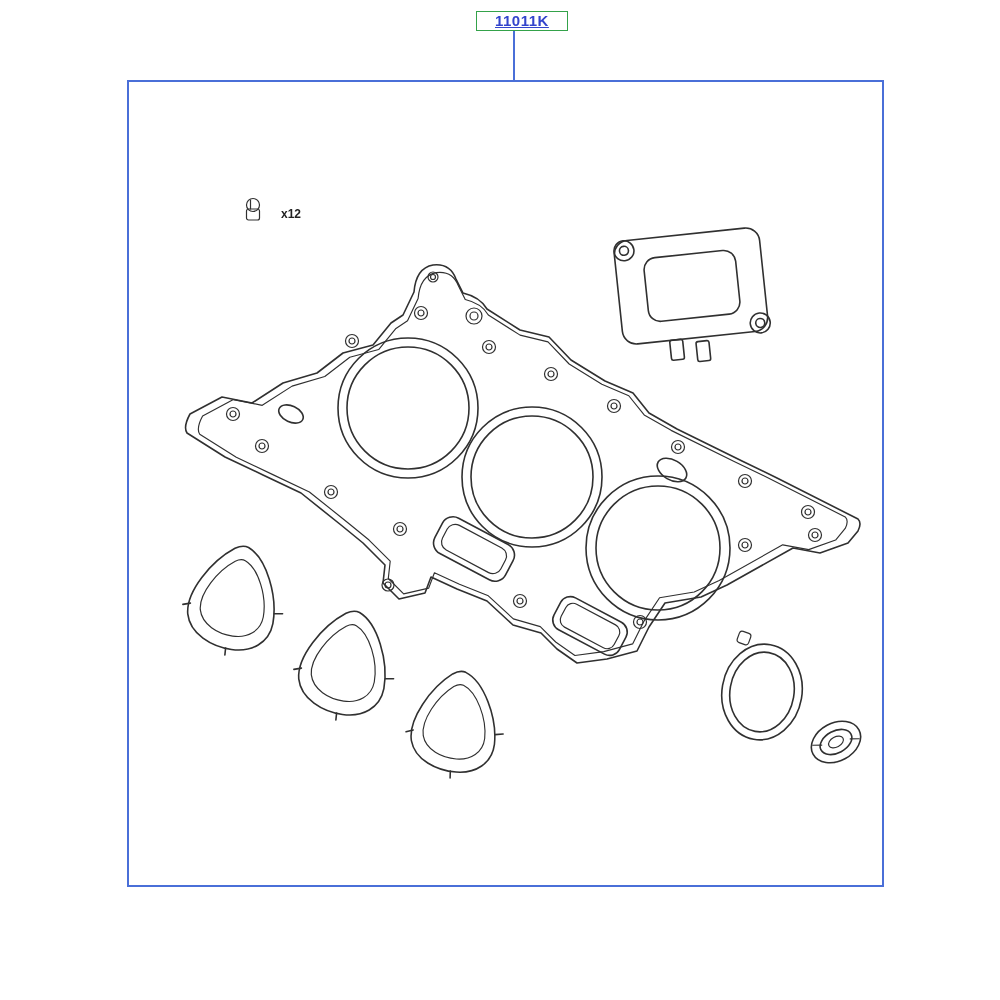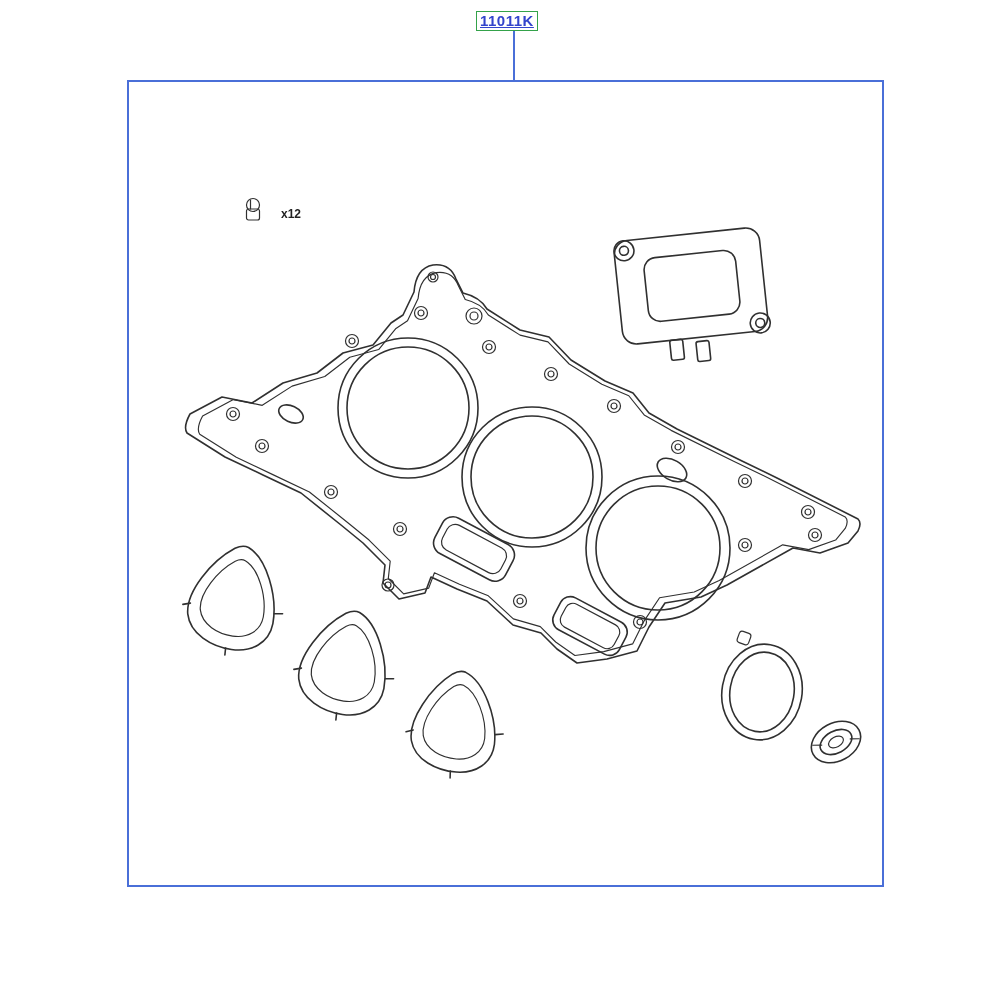--- a/index.html
+++ b/index.html
@@ -15,21 +15,21 @@
     width:1000px;height:1000px;position:relative;
     background:var(--page-bg);
     font-family:"Liberation Sans", sans-serif;
     overflow:hidden;
   }
   .part-label{
     position:absolute;left:476px;top:11px;
     border:1.5px solid var(--label-border);
     color:var(--label-text);
     font-size:15px;font-weight:600;letter-spacing:.5px;
-    line-height:18px;padding:0 3px;
+    line-height:18px;padding:0 18px;
     text-decoration:underline;
     background:#fff;
     cursor:pointer;
   }
   .connector{
     position:absolute;left:513px;top:31px;width:2px;height:49px;
     background:var(--box-border);
   }
   .frame{
     position:absolute;left:127px;top:80px;width:757px;height:807px;

